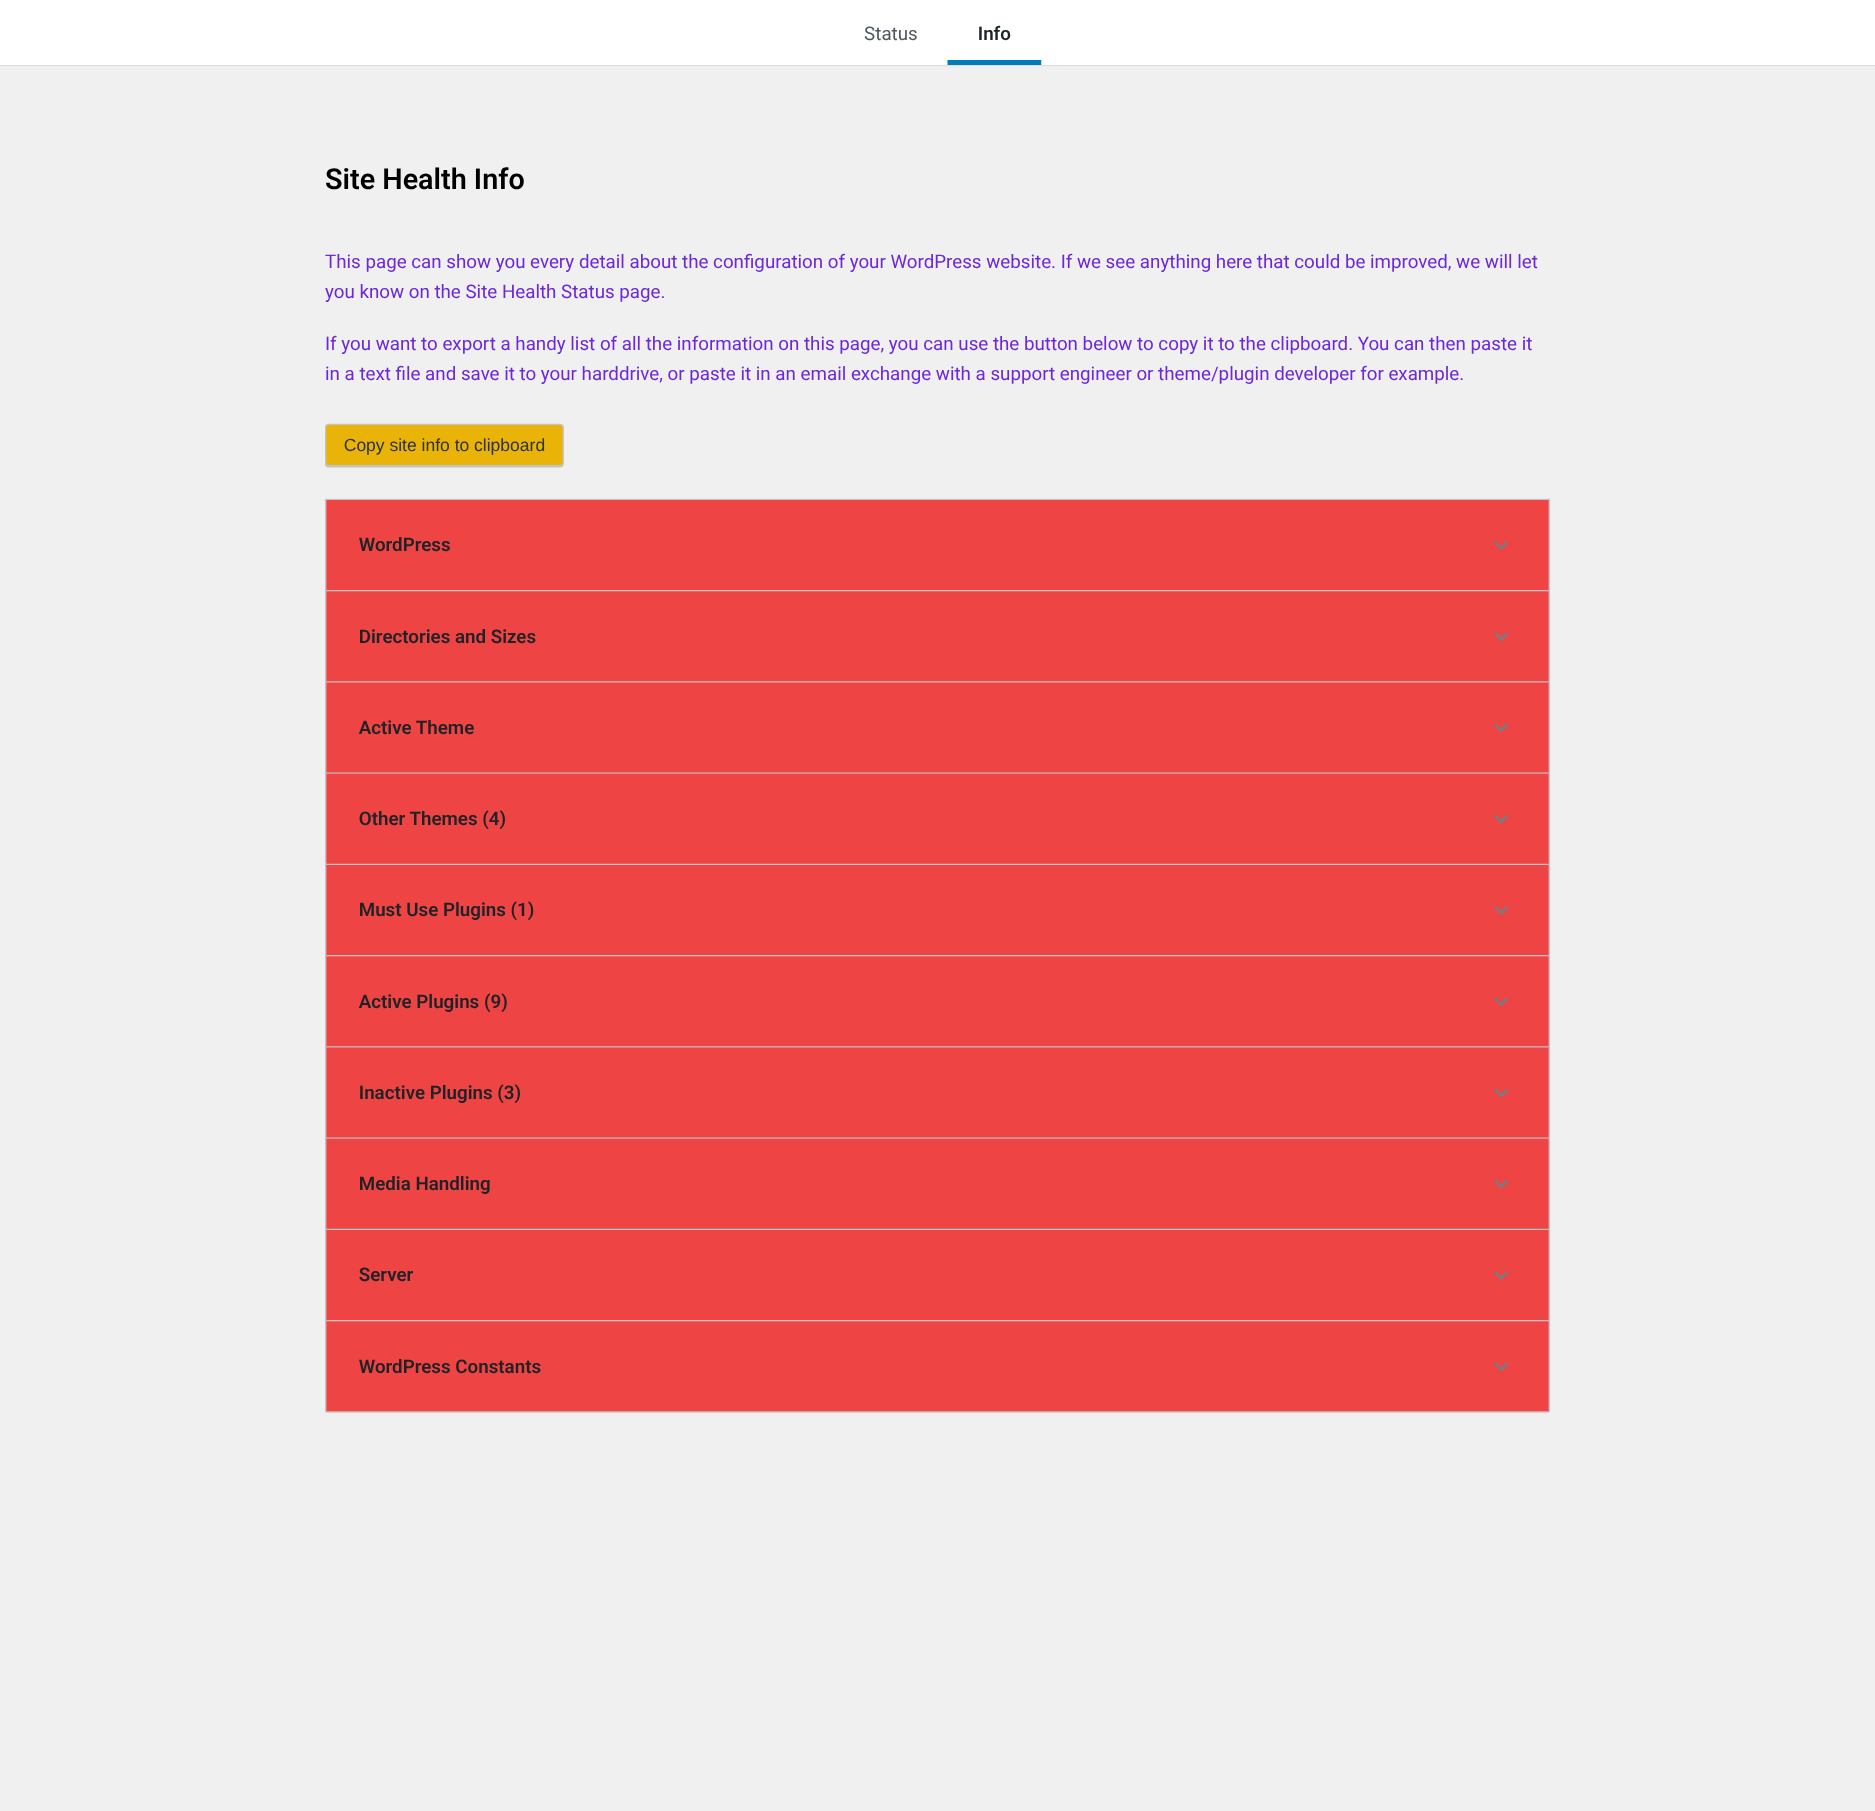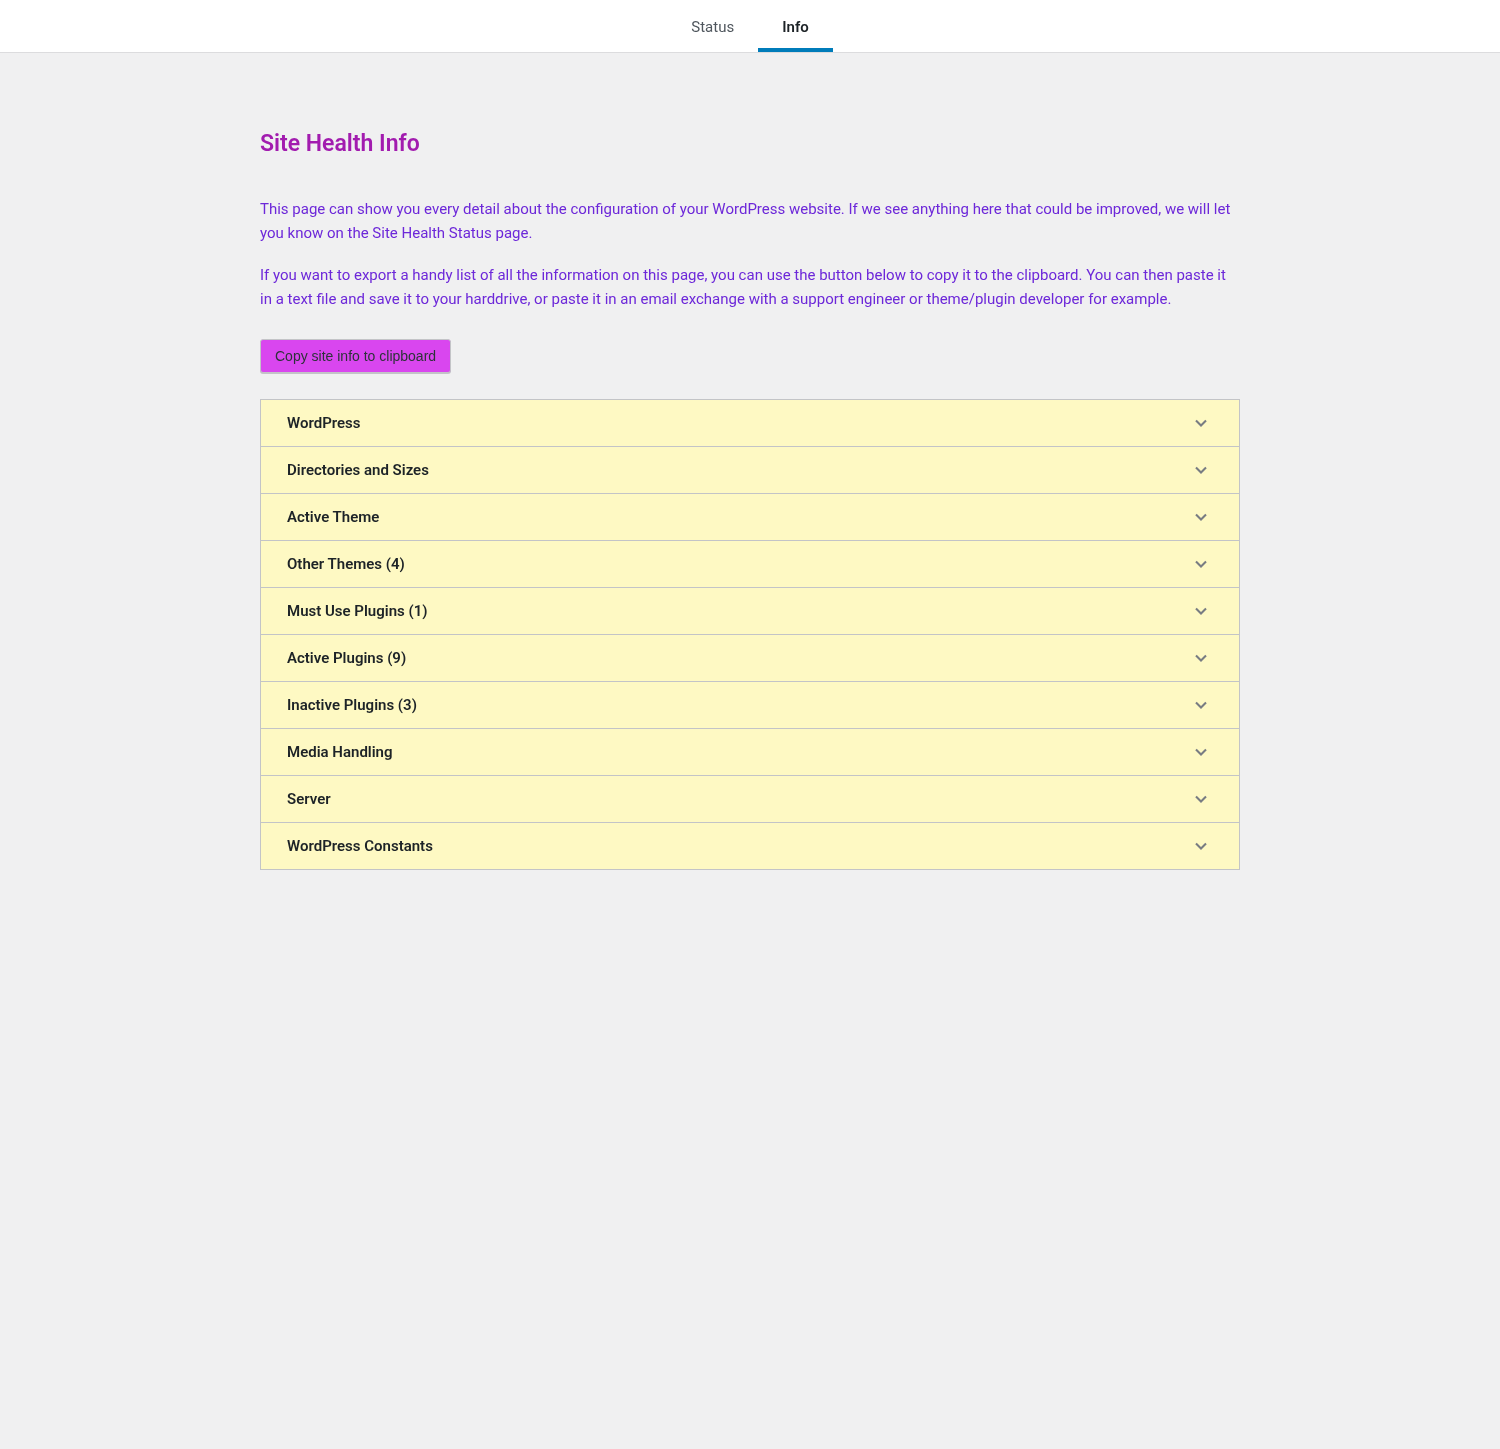--- a/index.html
+++ b/index.html
@@ -32,53 +32,53 @@
     .content {
       max-width: 1240px;
       margin: 0 auto;
       padding: 0 130px;
     }
     .page-title {
       font-size: 23px;
       font-weight: 600;
       margin-top: 77px;
       margin-bottom: 40px;
-      color: #a21caf;
+      color: #000000;
     }
     .desc {
       font-size: 15px;
       line-height: 1.6;
       color: #6d28d9;
       margin-bottom: 18px;
     }
     .copy-btn {
       margin-top: 10px;
       margin-bottom: 26px;
       padding: 8px 14px;
-      background: #d946ef;
+      background: #eab308;
       border: 1px solid #c3c4c7;
       border-radius: 3px;
       font-size: 14px;
       color: #2c3338;
       cursor: pointer;
       box-shadow: 0 1px 0 #c3c4c7;
     }
     .accordion {
       background: #fff;
       border: 1px solid #c3c4c7;
       border-bottom: none;
     }
     .accordion-item {
       border-bottom: 1px solid #c3c4c7;
       display: flex;
       align-items: center;
       justify-content: space-between;
-      padding: 11px 26px;
+      padding: 24px 26px;
       cursor: pointer;
-      background: #fef9c3;
+      background: #ef4444;
       text-align: right;
     }
     .accordion-item .label {
       font-size: 15px;
       font-weight: 600;
       color: #1d2327;
     }
     .chevron {
       width: 24px;
       height: 24px;

